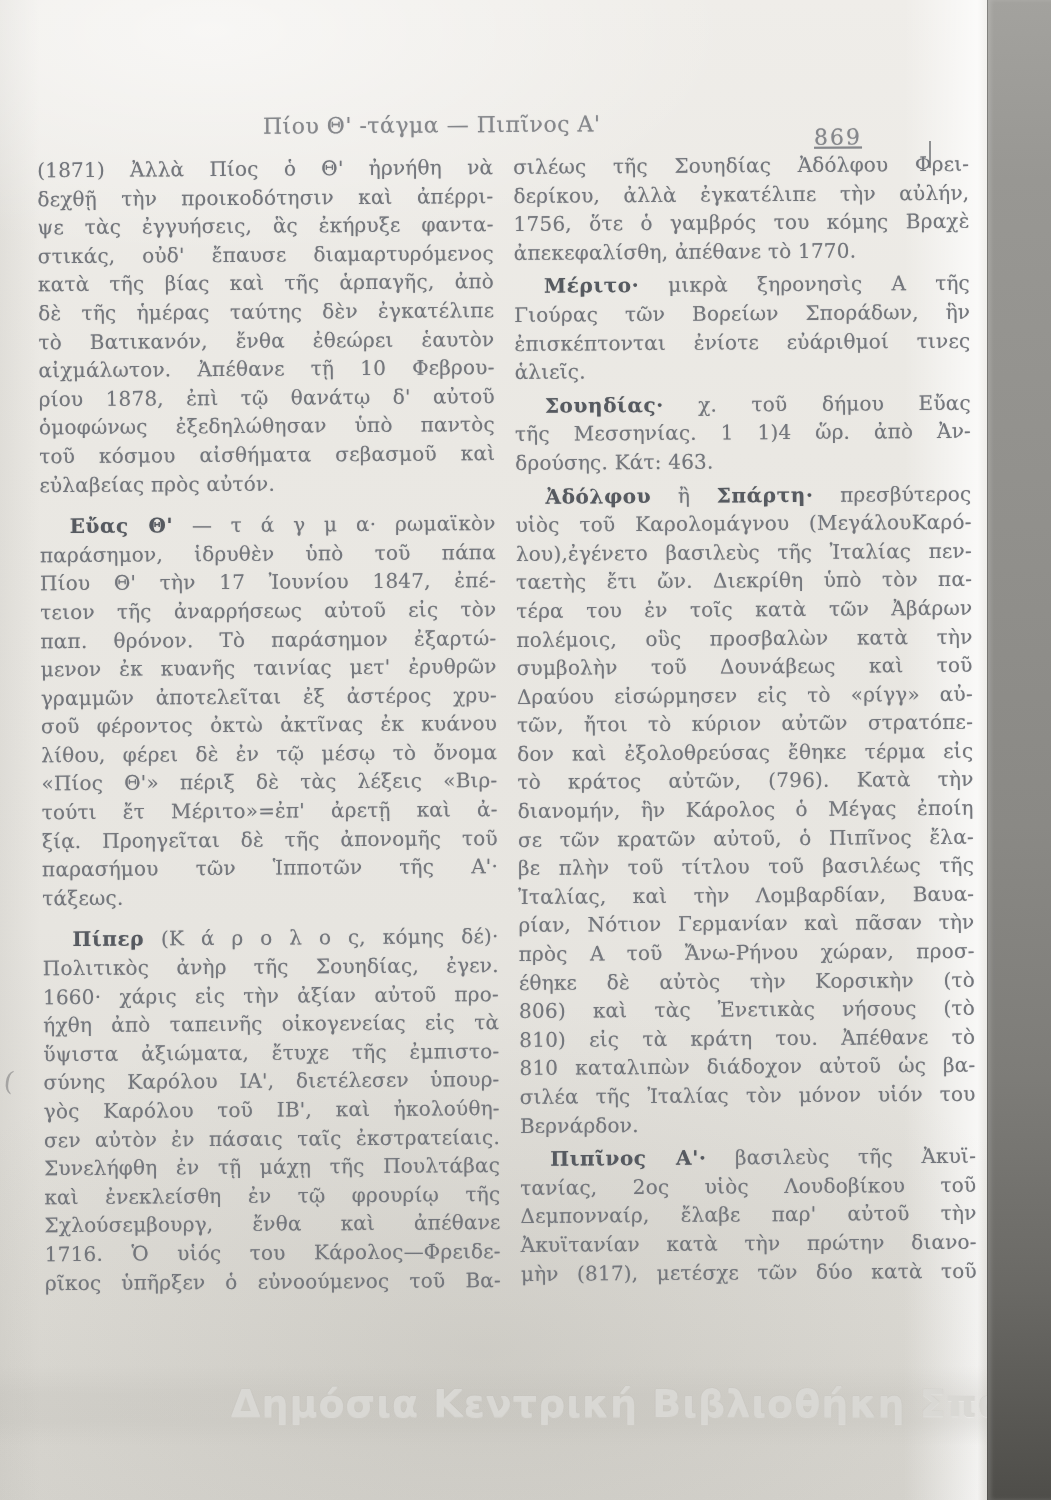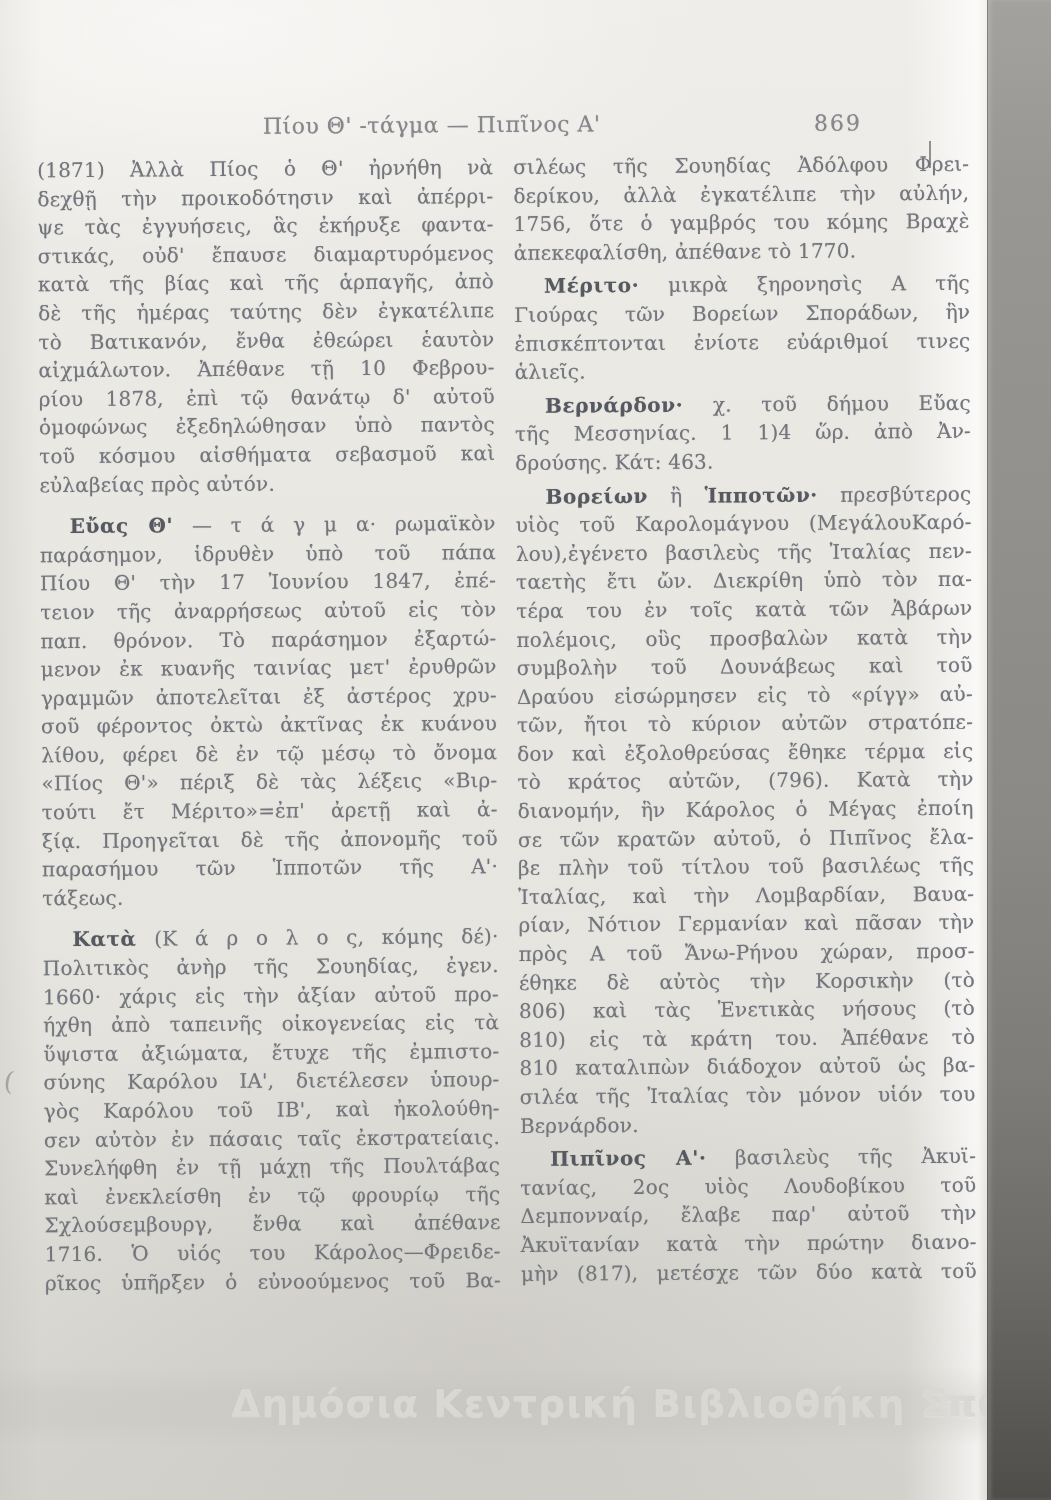--- a/index.html
+++ b/index.html
@@ -39,21 +39,21 @@
     position:absolute;left:0;top:0;width:968px;padding-left:36px;
     transform:rotate(-0.4deg);transform-origin:50% 0;
     color:var(--ink);
   }
   .running-head{
     position:relative;margin-top:112px;height:30px;
     font-size:22px;color:#85878b;letter-spacing:0.5px;
     text-shadow:0 0 1px rgba(130,132,136,0.55);
   }
   .running-title{position:absolute;left:226px;top:0;white-space:nowrap;}
-  .page-number{position:absolute;left:777px;top:1px;letter-spacing:2px;}
+  .page-number{position:absolute;left:777px;top:15px;letter-spacing:2px;text-decoration:underline;}
   .columns{
     display:flex;gap:20px;margin-top:11px;
     font-size:20px;line-height:28.6px;letter-spacing:0.2px;
     text-shadow:0 0 1px rgba(122,124,128,0.55);
   }
   .column{width:456px;}
   .para{margin:0;}
   .para.indent .line:first-child{text-indent:30px;}
   .column[data-column="0"] .para.indent{margin-top:13px;}
   .column[data-column="1"] .para.indent{margin-top:5px;}
@@ -118,21 +118,21 @@
             <div class="line">γραμμῶν ἀποτελεῖται ἐξ ἀστέρος χρυ-</div>
             <div class="line">σοῦ φέροντος ὀκτὼ ἀκτῖνας ἐκ κυάνου</div>
             <div class="line">λίθου, φέρει δὲ ἐν τῷ μέσῳ τὸ ὄνομα</div>
             <div class="line">«Πίος Θ'» πέριξ δὲ τὰς λέξεις «Βιρ-</div>
             <div class="line">τούτι ἔτ Μέριτο»=ἐπ' ἀρετῇ καὶ ἀ-</div>
             <div class="line">ξίᾳ. Προηγεῖται δὲ τῆς ἀπονομῆς τοῦ</div>
             <div class="line">παρασήμου τῶν Ἱπποτῶν τῆς Α'·</div>
             <div class="line last">τάξεως.</div>
           </div>
           <div class="para indent">
-            <div class="line"><b>Κατὰ</b> (Κ ά ρ ο λ ο ς, κόμης δέ)·</div>
+            <div class="line"><b>Πίπερ</b> (Κ ά ρ ο λ ο ς, κόμης δέ)·</div>
             <div class="line">Πολιτικὸς ἀνὴρ τῆς Σουηδίας, ἐγεν.</div>
             <div class="line">1660· χάρις εἰς τὴν ἀξίαν αὐτοῦ προ-</div>
             <div class="line">ήχθη ἀπὸ ταπεινῆς οἰκογενείας εἰς τὰ</div>
             <div class="line">ὕψιστα ἀξιώματα, ἔτυχε τῆς ἐμπιστο-</div>
             <div class="line">σύνης Καρόλου ΙΑ', διετέλεσεν ὑπουρ-</div>
             <div class="line">γὸς Καρόλου τοῦ ΙΒ', καὶ ἠκολούθη-</div>
             <div class="line">σεν αὐτὸν ἐν πάσαις ταῖς ἐκστρατείαις.</div>
             <div class="line">Συνελήφθη ἐν τῇ μάχῃ τῆς Πουλτάβας</div>
             <div class="line">καὶ ἐνεκλείσθη ἐν τῷ φρουρίῳ τῆς</div>
             <div class="line">Σχλούσεμβουργ, ἔνθα καὶ ἀπέθανε</div>
@@ -147,26 +147,26 @@
             <div class="line">1756, ὅτε ὁ γαμβρός του κόμης Βραχὲ</div>
             <div class="line last">ἀπεκεφαλίσθη, ἀπέθανε τὸ 1770.</div>
           </div>
           <div class="para indent">
             <div class="line"><b>Μέριτο·</b> μικρὰ ξηρονησὶς Α τῆς</div>
             <div class="line">Γιούρας τῶν Βορείων Σποράδων, ἣν</div>
             <div class="line">ἐπισκέπτονται ἐνίοτε εὐάριθμοί τινες</div>
             <div class="line last">ἁλιεῖς.</div>
           </div>
           <div class="para indent">
-            <div class="line"><b>Βερνάρδον·</b> χ. τοῦ δήμου Εὔας</div>
+            <div class="line"><b>Σουηδίας·</b> χ. τοῦ δήμου Εὔας</div>
             <div class="line">τῆς Μεσσηνίας. 1 1)4 ὥρ. ἀπὸ Ἀν-</div>
             <div class="line last">δρούσης. Κάτ: 463.</div>
           </div>
           <div class="para indent">
-            <div class="line"><b>Βορείων</b> ἢ <b>Ἱπποτῶν·</b> πρεσβύτερος</div>
+            <div class="line"><b>Ἀδόλφου</b> ἢ <b>Σπάρτη·</b> πρεσβύτερος</div>
             <div class="line">υἱὸς τοῦ Καρολομάγνου (ΜεγάλουΚαρό-</div>
             <div class="line">λου),ἐγένετο βασιλεὺς τῆς Ἰταλίας πεν-</div>
             <div class="line">ταετὴς ἔτι ὤν. Διεκρίθη ὑπὸ τὸν πα-</div>
             <div class="line">τέρα του ἐν τοῖς κατὰ τῶν Ἀβάρων</div>
             <div class="line">πολέμοις, οὓς προσβαλὼν κατὰ τὴν</div>
             <div class="line">συμβολὴν τοῦ Δουνάβεως καὶ τοῦ</div>
             <div class="line">Δραύου εἰσώρμησεν εἰς τὸ «ρίγγ» αὐ-</div>
             <div class="line">τῶν, ἤτοι τὸ κύριον αὐτῶν στρατόπε-</div>
             <div class="line">δον καὶ ἐξολοθρεύσας ἔθηκε τέρμα εἰς</div>
             <div class="line">τὸ κράτος αὐτῶν, (796). Κατὰ τὴν</div>

